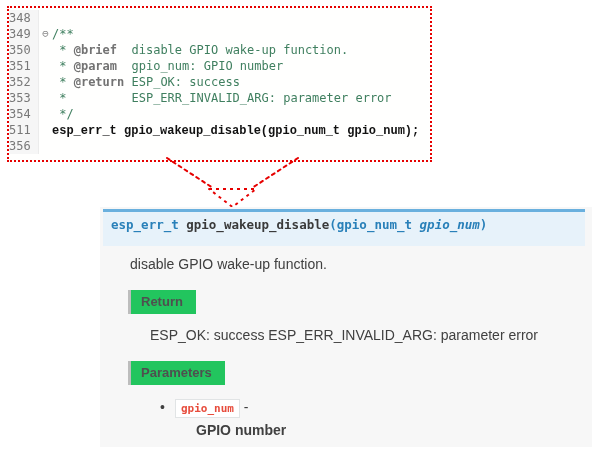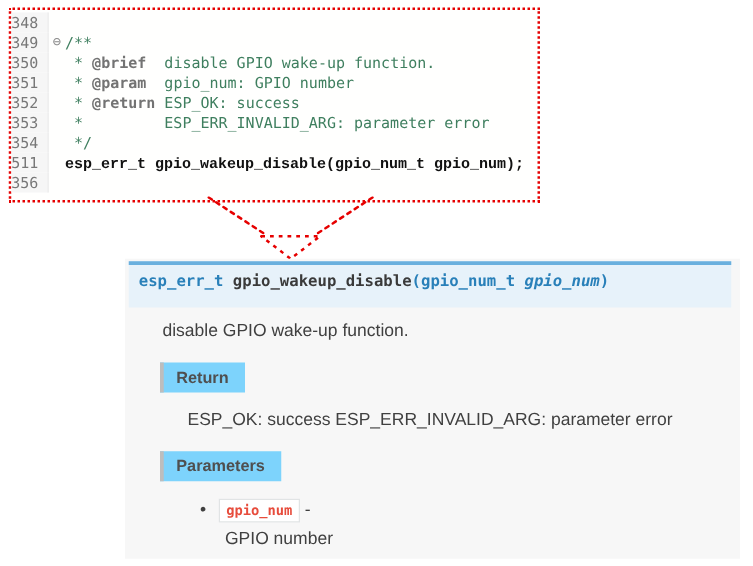--- a/index.html
+++ b/index.html
@@ -24,29 +24,29 @@
   
   .doc{position:absolute;left:100px;top:207px;width:492px;height:240px;background:#f7f7f7;color:#404040;font-size:14px;}
   .sig{margin:2px 7px 0 3px;background:#e7f2fa;border-top:3px solid #6ab0de;padding:5px 8px 14px 8px;
     font-family:"DejaVu Sans Mono","Liberation Mono",monospace;font-size:12.5px;font-weight:bold;white-space:pre;}
   .sig .t{color:#2980b9;}
   .sig .n{color:#3a3a3a;}
   .sig .p{color:#2980b9;}
   .sig .pn{color:#2980b9;font-style:italic;}
   .desc{margin:10px 0 0 30px;line-height:16px;}
   .field-row{margin:18px 0 0 28px;}
-  .field-label{display:inline-block;background:#7dd3fc;border-left:3px solid #bdbdbd;
+  .field-label{display:inline-block;background:#22c55e;border-left:3px solid #bdbdbd;
     padding:4px 13px 5px 10px;font-weight:bold;font-size:13px;color:#4f4f4f;text-align:center;}
   .field-text{margin:13px 0 0 50px;line-height:16px;}
   .param-item{margin:14px 0 0 60px;}
   .bullet{font-size:14px;margin-right:10px;color:#404040;}
   .code-literal{font-family:"DejaVu Sans Mono","Liberation Mono",monospace;font-size:11px;font-weight:bold;
     color:#e74c3c;background:#ffffff;border:1px solid #e1e4e5;padding:2px 5px;}
   .sep{white-space:pre;color:#404040;}
-  .param-desc{margin:7px 0 0 20px;line-height:16px;}
+  .param-desc{margin:7px 0 0 36px;line-height:16px;font-weight:bold;}
 </style>
 </head>
 <body>
 
 <div class="stage">
 
   <div class="code-box">
 
     <div class="cl">
       <span class="ln">348</span>

